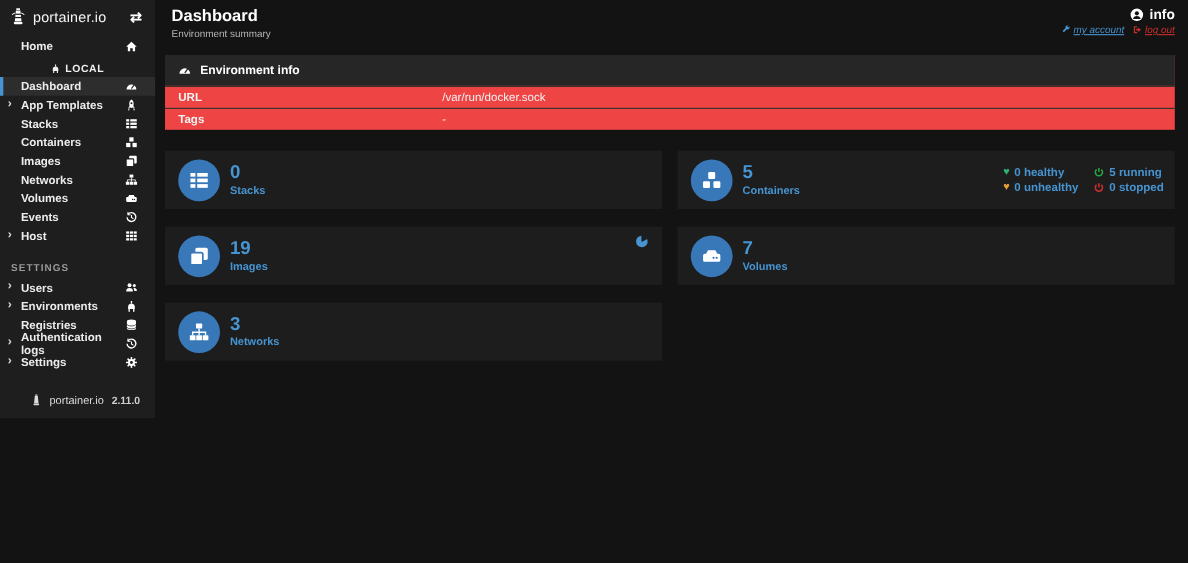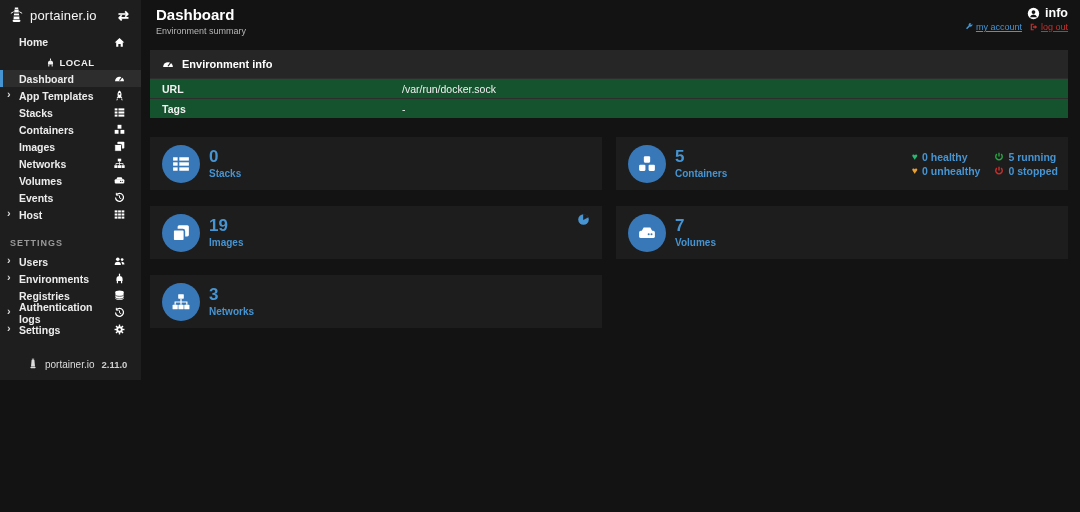--- a/index.html
+++ b/index.html
@@ -54,30 +54,30 @@
 
   
   #main { position:absolute; left:141px; top:0; width:939px; height:512px; }
   .page-header { padding:6px 12px 0 15px; display:flex; }
   .page-title { font-size:15px; font-weight:bold; color:#ffffff; }
   .page-subtitle { font-size:9px; color:#b5b5b5; margin-top:3px; }
   .userbox { margin-left:auto; text-align:right; }
   .user-line { display:flex; align-items:center; justify-content:flex-end; gap:5px; }
   .user-line svg { width:13px; height:13px; }
   .user-name { font-size:12.5px; font-weight:bold; color:#fff; }
-  .account-links { margin-top:2px; display:flex; gap:8px; justify-content:flex-end; font-size:9px; }
+  .account-links { margin-top:2px; display:flex; gap:8px; justify-content:flex-end; font-size:9px;font-style:italic; }
   .account-links a { display:flex; align-items:center; gap:3px; text-decoration:underline; cursor:pointer; }
   .link-account { color:#4694d1; }
   .link-logout { color:#c9302c;text-align:center; }
   .account-links svg { width:8px; height:8px; }
 
   .content { padding:0 12px 0 9px; }
 
   
-  .widget { margin-top:14px; background:#14532d; }
+  .widget { margin-top:14px; background:#ef4444; }
   .widget-header {
     height:28px; background:#262626; display:flex; align-items:center; gap:8px;
     padding:0 12px; font-size:11px; font-weight:bold; color:#fff;
   }
   .widget-header svg { width:12px; height:12px; }
   .info-row {
     height:20px; display:flex; align-items:center; border-top:1px solid #2e2e2e;
     font-size:10.5px;
   }
   .info-label { width:252px; padding-left:12px; font-weight:bold; color:#f2f2f2; }

